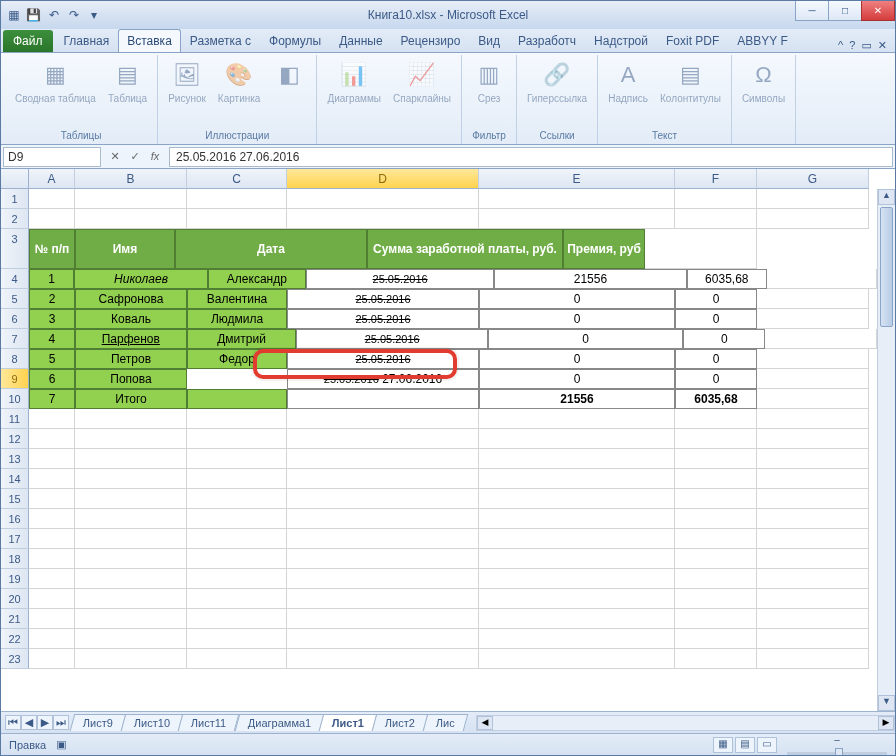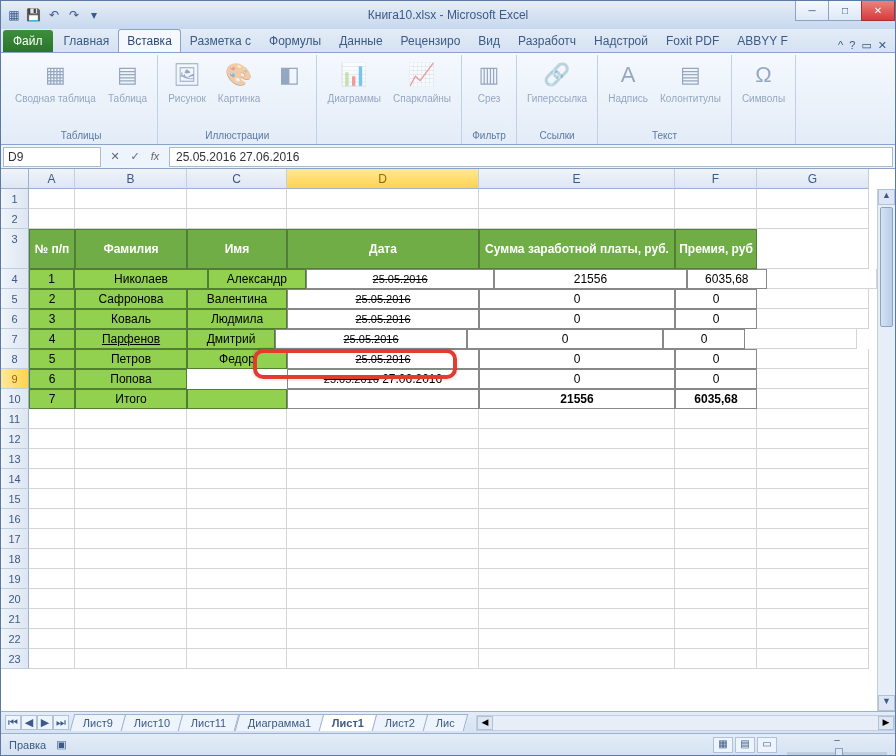--- a/index.html
+++ b/index.html
@@ -274,30 +274,29 @@
         <div class="cell " style="width: 46px;"></div>
         <div class="cell " style="width: 112px;"></div>
         <div class="cell " style="width: 100px;"></div>
         <div class="cell " style="width: 192px;"></div>
         <div class="cell " style="width: 196px;"></div>
         <div class="cell " style="width: 82px;"></div>
         <div class="cell " style="width: 112px;"></div>
       </div>
       <div class="row" style="height: 40px;">
         <div class="cell hdr tall" style="width: 46px;">№ п/п</div>
-        <div class="cell hdr tall" style="width: 112px;">Фамилия</div>
         <div class="cell hdr tall" style="width: 100px;">Имя</div>
         <div class="cell hdr tall" style="width: 192px;">Дата</div>
         <div class="cell hdr tall" style="width: 196px;">Сумма заработной платы, руб.</div>
         <div class="cell hdr tall" style="width: 82px;">Премия, руб</div>
         <div class="cell " style="width: 112px;"></div>
       </div>
       <div class="row">
         <div class="cell green" style="width: 46px;">1</div>
-        <div class="cell green" style="width: 136px;">Николаев</div>
+        <div class="cell green" style="width: 136px; font-style: italic;">Николаев</div>
         <div class="cell green" style="width: 100px;">Александр</div>
         <div class="cell white" style="width: 192px;"><span class="strike2">25.05.2016</span></div>
         <div class="cell white" style="width: 196px;">21556</div>
         <div class="cell white" style="width: 82px;">6035,68</div>
         <div class="cell " style="width: 112px;"></div>
       </div>
       <div class="row">
         <div class="cell green" style="width: 46px;">2</div>
         <div class="cell green" style="width: 112px;">Сафронова</div>
         <div class="cell green" style="width: 100px;">Валентина</div>
@@ -311,21 +310,21 @@
         <div class="cell green" style="width: 112px;">Коваль</div>
         <div class="cell green" style="width: 100px;">Людмила</div>
         <div class="cell white" style="width: 192px;"><span class="strike2">25.05.2016</span></div>
         <div class="cell white" style="width: 196px;">0</div>
         <div class="cell white" style="width: 82px;">0</div>
         <div class="cell " style="width: 112px;"></div>
       </div>
       <div class="row">
         <div class="cell green" style="width: 46px;">4</div>
         <div class="cell green" style="width: 112px; text-decoration: underline;">Парфенов</div>
-        <div class="cell green" style="width: 88px;">Дмитрий</div>
+        <div class="cell green" style="width: 110px;">Дмитрий</div>
         <div class="cell white" style="width: 192px;"><span class="strike2">25.05.2016</span></div>
         <div class="cell white" style="width: 196px;">0</div>
         <div class="cell white" style="width: 82px;">0</div>
         <div class="cell " style="width: 112px;"></div>
       </div>
       <div class="row">
         <div class="cell green" style="width: 46px;">5</div>
         <div class="cell green" style="width: 112px;">Петров</div>
         <div class="cell green" style="width: 100px;">Федор</div>
         <div class="cell white" style="width: 192px;"><span class="strike2">25.05.2016</span></div>

